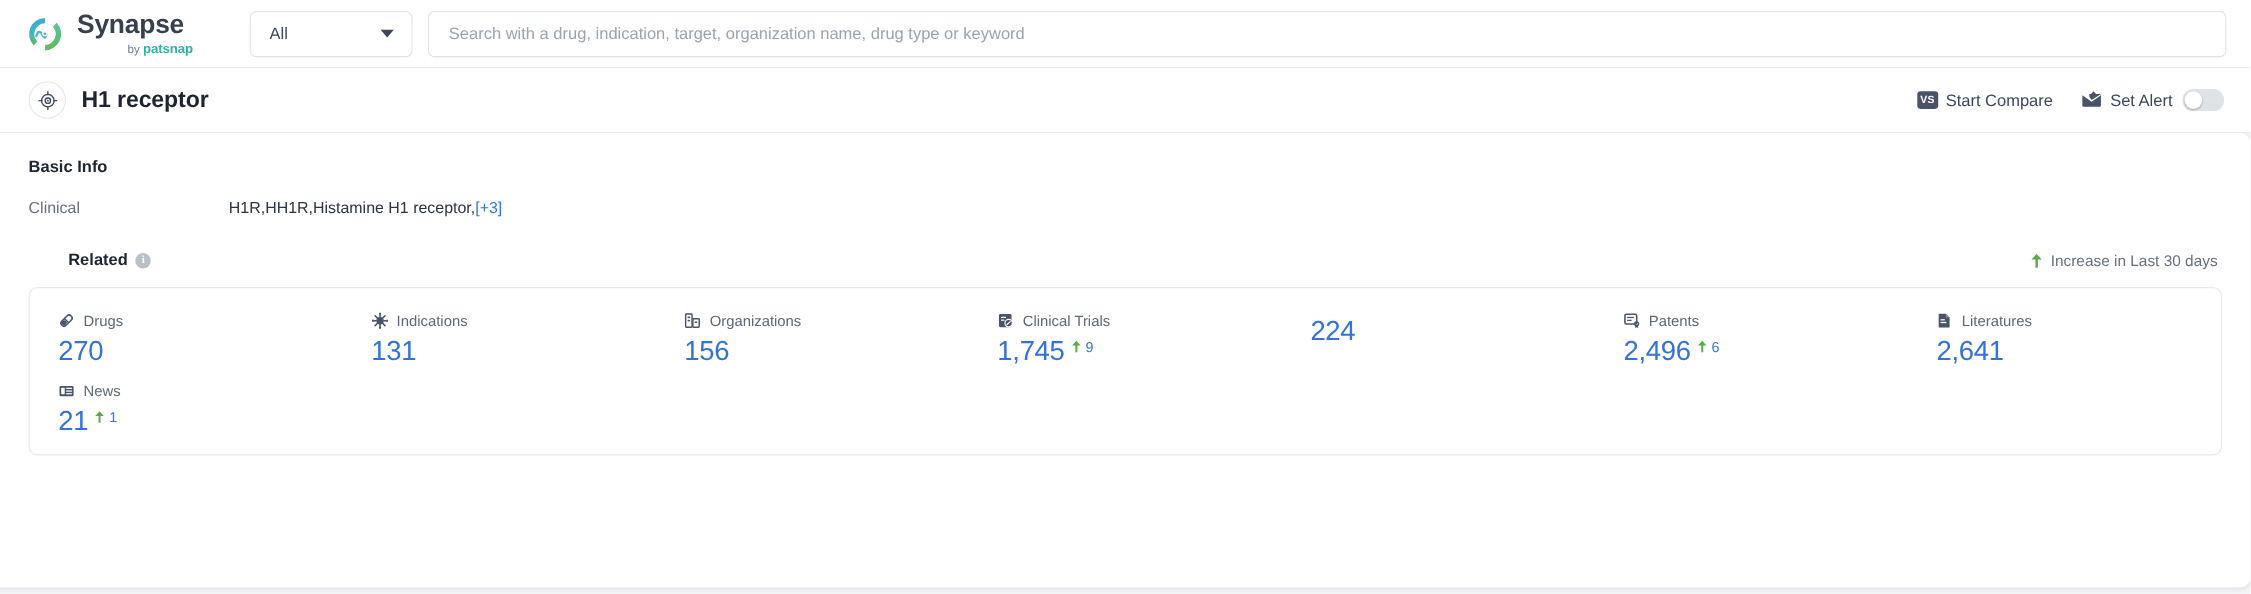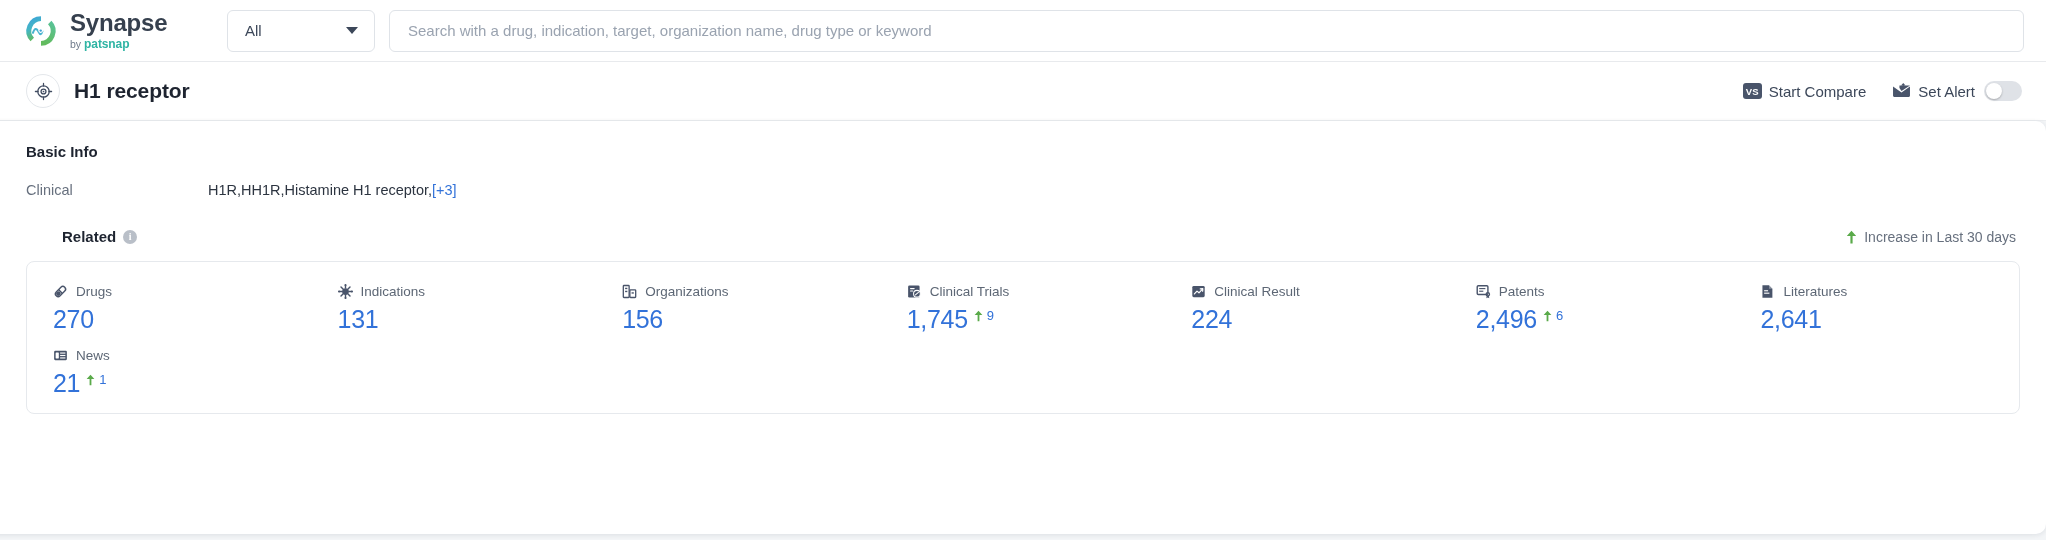--- a/index.html
+++ b/index.html
@@ -40,21 +40,21 @@
     color: #36404e;
     letter-spacing: -0.2px;
   }
   .brand-sub {
     font-size: 11px;
     margin-top: 3px;
     display: flex;
     align-items: baseline;
     gap: 3px;
   }
-  .brand-sub-by { color: #6f7b8c; font-weight: 400; font-size: 10.5px; }
+  .brand-sub-by { color: #6f7b8c; font-weight: 400; font-size: 10.5px; margin-left: 46px; }
   .brand-sub-patsnap {
     color: #2fb4a4;
     font-weight: 700;
     font-size: 12px;
     letter-spacing: -0.1px;
   }
 
   .select-all {
     margin-left: 19px;
     width: 148px;
@@ -505,30 +505,20 @@
                 <svg viewBox="0 0 10 13" width="9" height="12" aria-hidden="true">
                   <path d="M5 0.7 L9.3 5.5 L6.0 5.5 L6.0 12.4 L4.0 12.4 L4.0 5.5 L0.7 5.5 Z" fill="#5aaa4a"></path>
                 </svg>
               </span>
               <span class="stat-delta-num">9</span>
             </span>
           </div>
         </div>
 
         <div class="stat">
-          <div class="stat-head">
-            <span class="stat-icon">
-              <svg viewBox="0 0 16 16" width="15" height="15" aria-hidden="true">
-                <rect x="1.4" y="2.0" width="13.2" height="12.0" rx="1.5" fill="#49546a"></rect>
-                <path d="M3.6 10.6 L6.4 7.6 L8.5 9.4 L12.2 5.4" fill="none" stroke="#ffffff" stroke-width="1.3" stroke-linecap="round" stroke-linejoin="round"></path>
-                <path d="M9.9 5.2 L12.6 5.0 L12.4 7.7" fill="none" stroke="#ffffff" stroke-width="1.3" stroke-linecap="round" stroke-linejoin="round"></path>
-              </svg>
-            </span>
-            <span class="stat-name">Clinical Result</span>
-          </div>
           <div class="stat-value-row">
             <span class="stat-value">224</span>
           </div>
         </div>
 
         <div class="stat">
           <div class="stat-head">
             <span class="stat-icon">
               <svg viewBox="0 0 16 16" width="15" height="15" aria-hidden="true">
                 <rect x="1.3" y="1.8" width="11.4" height="9.4" rx="1.2" fill="none" stroke="#49546a" stroke-width="1.5"></rect>

